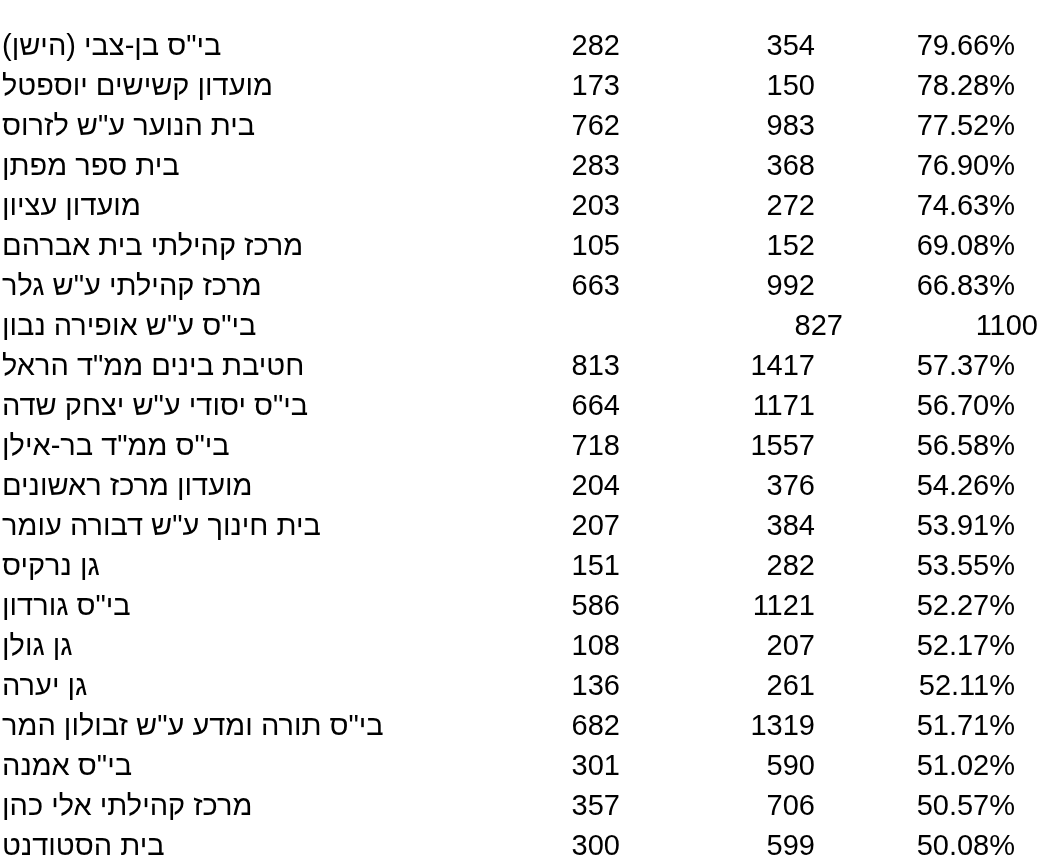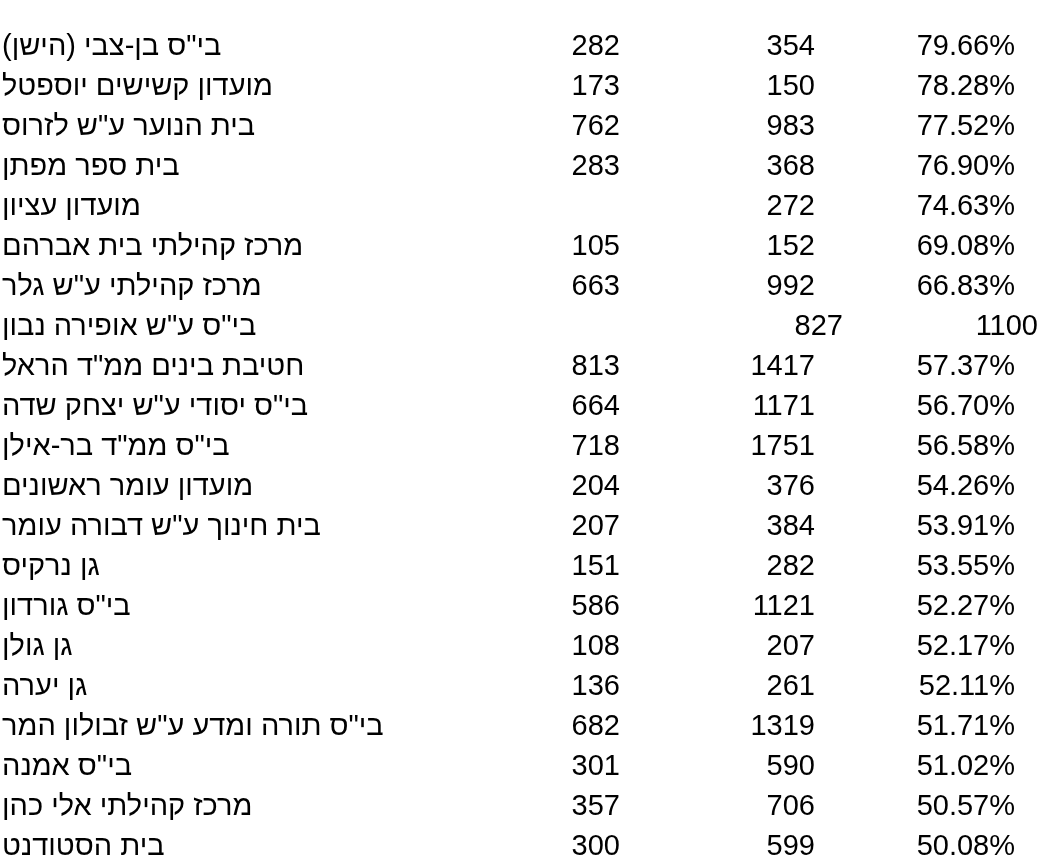--- a/index.html
+++ b/index.html
@@ -59,20 +59,21 @@
 
   <div class="row">
     <div class="cell name" dir="rtl">בית ספר מפתן</div>
     <div class="cell num c1">283</div>
     <div class="cell num c2">368</div>
     <div class="cell num pct">76.90%</div>
   </div>
 
   <div class="row">
     <div class="cell name" dir="rtl">מועדון עציון</div>
+    <div class="cell num c1">203</div>
     <div class="cell num c2">272</div>
     <div class="cell num pct">74.63%</div>
   </div>
 
   <div class="row">
     <div class="cell name" dir="rtl">מרכז קהילתי בית אברהם</div>
     <div class="cell num c1">105</div>
     <div class="cell num c2">152</div>
     <div class="cell num pct">69.08%</div>
   </div>
@@ -100,26 +101,26 @@
   <div class="row">
     <div class="cell name" dir="rtl">בי"ס יסודי ע"ש יצחק שדה</div>
     <div class="cell num c1">664</div>
     <div class="cell num c2">1171</div>
     <div class="cell num pct">56.70%</div>
   </div>
 
   <div class="row">
     <div class="cell name" dir="rtl">בי"ס ממ"ד בר-אילן</div>
     <div class="cell num c1">718</div>
-    <div class="cell num c2">1751</div>
+    <div class="cell num c2">1557</div>
     <div class="cell num pct">56.58%</div>
   </div>
 
   <div class="row">
-    <div class="cell name" dir="rtl">מועדון עומר ראשונים</div>
+    <div class="cell name" dir="rtl">מועדון מרכז ראשונים</div>
     <div class="cell num c1">204</div>
     <div class="cell num c2">376</div>
     <div class="cell num pct">54.26%</div>
   </div>
 
   <div class="row">
     <div class="cell name" dir="rtl">בית חינוך ע"ש דבורה עומר</div>
     <div class="cell num c1">207</div>
     <div class="cell num c2">384</div>
     <div class="cell num pct">53.91%</div>

